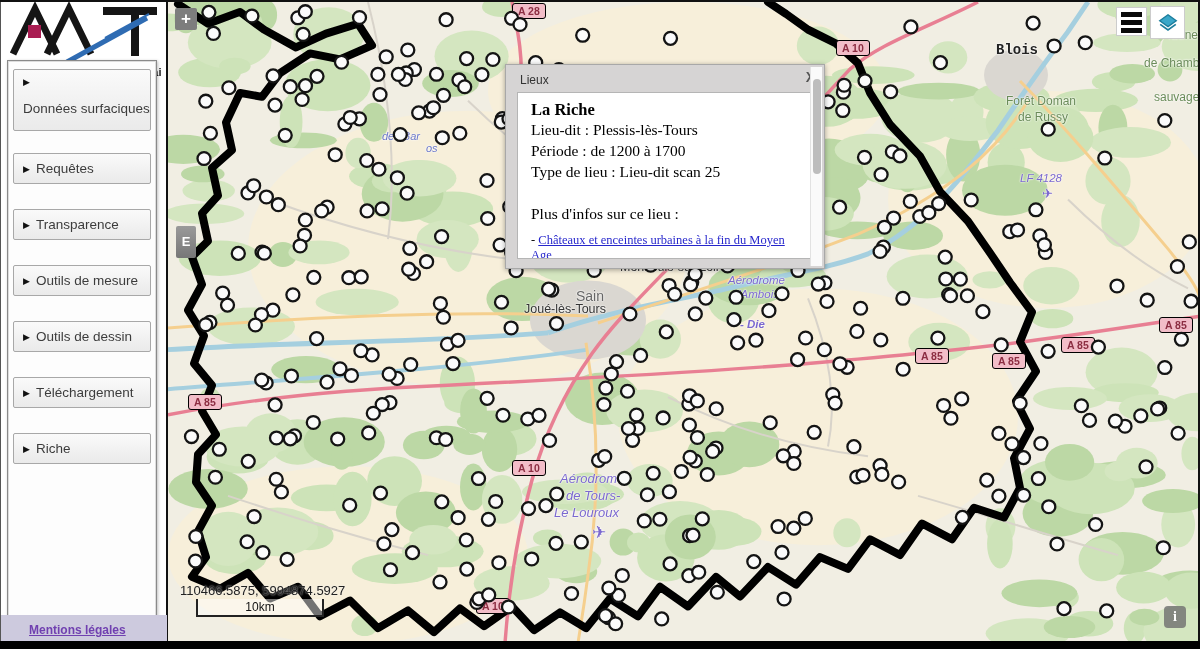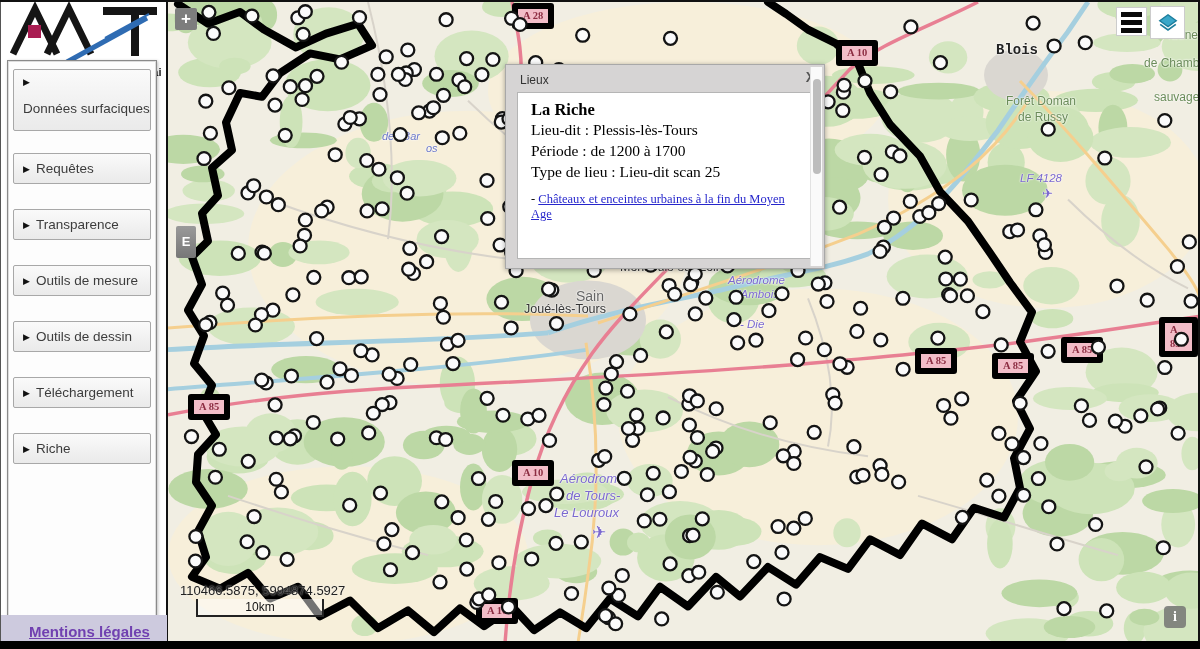--- a/index.html
+++ b/index.html
@@ -7,37 +7,37 @@
   
   #left-panel{position:absolute;left:0;top:0;width:168px;height:649px;background:#fff;border-left:1px solid #555;border-right:2px solid #111;box-sizing:border-box;z-index:10;}
   #logo-area{position:absolute;left:4px;top:0px;width:162px;height:60px;z-index:3;}
   #logo-fragment{position:absolute;left:147px;top:64px;font-size:11px;font-weight:bold;color:#222;z-index:2;}
   #accordion{position:absolute;left:6px;top:58px;width:150px;height:558px;background:#fdfdfd;border:1px solid #8a8a8a;box-shadow:inset 0 0 0 1px #ddd, 1px 1px 3px rgba(0,0,0,.25);box-sizing:border-box;padding:8px 5px;z-index:5;overflow:hidden;}
   .acc-item{border:1px solid #a8a8a8;border-radius:2px;background:linear-gradient(#fafafa,#eaeaea);color:#3c3c3c;font-size:13.5px;padding:7px 6px 7px 9px;margin-bottom:25px;cursor:pointer;white-space:nowrap;overflow:hidden;}
   .acc-item .arrow{font-size:9px;color:#111;margin-right:6px;vertical-align:1px;}
   .acc-item.tall{height:46px;margin-bottom:22px;}
   .acc-item.tall .arrow{display:block;margin-bottom:14px;}
   #sidebar-footer{position:absolute;left:0;bottom:8px;width:166px;height:28px;background:#cdcade;z-index:6;}
-  #legal-link{position:absolute;left:28px;top:8px;font-size:15px;font-weight:600;color:#7040b0;text-decoration:underline;cursor:pointer;}
+  #legal-link{position:absolute;left:28px;top:8px;font-size:12px;font-weight:600;color:#7040b0;text-decoration:underline;cursor:pointer;}
   #citeres-logo{position:absolute;right:2px;bottom:0px;width:72px;height:32px;background:#3d2414;display:flex;align-items:center;justify-content:center;cursor:pointer;}
   #citeres-logo .cit{color:#d8b98a;font-weight:bold;font-size:16px;letter-spacing:1px;}
   #citeres-logo .es{background:#e9e3d5;color:#3d2414;font-weight:bold;font-size:16px;padding:0 2px;margin-left:1px;}
   #citeres-logo .strip{position:absolute;left:4px;bottom:2px;width:18px;height:3px;background:#c97a2a;}
   #citeres-logo .strip2{position:absolute;right:4px;bottom:2px;width:22px;height:3px;background:#8a7a5a;}
   
   #map{position:absolute;left:168px;top:0;width:1032px;height:641px;background:#f1eee3;overflow:hidden;border-right:2px solid #111;box-sizing:border-box;}
   #map svg.base{position:absolute;left:0;top:0;z-index:1;}
   #labels-layer{position:absolute;left:0;top:0;width:100%;height:100%;z-index:2;pointer-events:none;}
   #shields-layer{position:absolute;left:0;top:0;width:100%;height:100%;z-index:2;pointer-events:none;}
   #markers-svg{position:absolute;left:0;top:0;z-index:3;pointer-events:none;}
   #markers-svg circle{pointer-events:auto;cursor:pointer;}
   .marker{fill:#fbfbfb;stroke:#141414;stroke-width:2.3;}
   .veg0{fill:#cde3b8;}.veg1{fill:#bcd8a5;}.veg2{fill:#d4e6c0;}
   .farm{fill:#f7efda;}
-  .shield{position:absolute;background:#f2bdc8;border:6px solid #000000;color:#8c2d42;font-size:10.5px;font-weight:bold;padding:0px 5px;border-radius:3px;line-height:14px;font-family:Liberation Serif, serif;}
+  .shield{position:absolute;background:#f2bdc8;border:1px solid #000000;color:#8c2d42;font-size:10.5px;font-weight:bold;padding:0px 5px;border-radius:3px;line-height:14px;}
   .mlbl{position:absolute;white-space:nowrap;text-shadow:0 0 2px #fff,0 0 2px #fff;}
   .mlbl.town{font-size:14px;font-weight:bold;color:#222;}
   .mlbl.town2{font-size:12.5px;color:#333;}
   .mlbl.forest{font-size:12px;color:#6b8c5a;}
   .mlbl.aero{font-size:11.5px;font-style:italic;color:#7b68cf;}
   .mlbl.aero2{font-size:13px;font-style:italic;color:#7b68cf;}
   .mlbl.plane{font-size:13px;color:#7b68cf;}
   .mlbl.plane2{font-size:17px;color:#7b68cf;}
   .mlbl.minor{font-size:14px;color:#666;}
   .mlbl.water{font-size:11px;font-style:italic;color:#6a77c9;}
@@ -358,21 +358,21 @@
         <div class="mlbl aero" style="left: 852px; top: 170px;">LF 4128</div>
         <div class="mlbl plane" style="left: 874px; top: 184px;">✈</div>
         <div class="mlbl forest" style="left: 1000px; top: 26px;">faune</div>
         <div class="mlbl forest" style="left: 986px; top: 40px; margin-top: 48px;">sauvage</div>
         <div class="mlbl forest" style="left: 976px; top: 54px;">de Chambo</div>
         <div class="mlbl town2" style="left: 356px; top: 300px;">Joué-lès-Tours</div>
         <div class="mlbl minor" style="left: 408px; top: 286px;">Sain</div>
         <div class="mlbl town2" style="left: 452px; top: 258px;">Montlouis-sur-Loire</div>
         <div class="mlbl aero" style="left: 560px; top: 272px;">Aérodrome</div>
         <div class="mlbl aero" style="left: 564px; top: 286px;">d'Amboise</div>
-        <div class="mlbl aero" style="left: 572px; top: 316px;">- Die</div>
+        <div class="mlbl aero" style="left: 572px; top: 316px; font-weight: bold;">- Die</div>
         <div class="mlbl aero2" style="left: 392px; top: 469px;">Aérodrome</div>
         <div class="mlbl aero2" style="left: 398px; top: 486px;">de Tours-</div>
         <div class="mlbl aero2" style="left: 386px; top: 503px;">Le Louroux</div>
         <div class="mlbl plane2" style="left: 424px; top: 520px;">✈</div>
         <div class="mlbl minor" style="left: 344px; top: 250px;">Fond</div>
         <div class="mlbl water" style="left: 214px; top: 128px;">des Bar</div>
         <div class="mlbl water" style="left: 258px; top: 140px;">os</div>
       </div>
     <div id="shields-layer">
         <div class="shield" style="left: 344px; top: 1px;">A 28</div>
@@ -798,20 +798,21 @@
     </div>
 
     <div id="popup">
       <div id="popup-title">Lieux</div>
       <div id="popup-close">X</div>
       <div id="popup-content">
         <div class="heading">La Riche</div>
         <div class="field">Lieu-dit : Plessis-lès-Tours</div>
         <div class="field">Période : de 1200 à 1700</div>
         <div class="field">Type de lieu : Lieu-dit scan 25</div>
+        <div class="more">Plus d'infos sur ce lieu :</div>
         <div class="link-line">
           <span>-</span>
           <a>Châteaux et enceintes urbaines à la fin du Moyen Age</a>
         </div>
 
       </div>
       <div id="popup-scrollbar">
         <div id="popup-scroll-thumb"></div>
       </div>
     </div>

